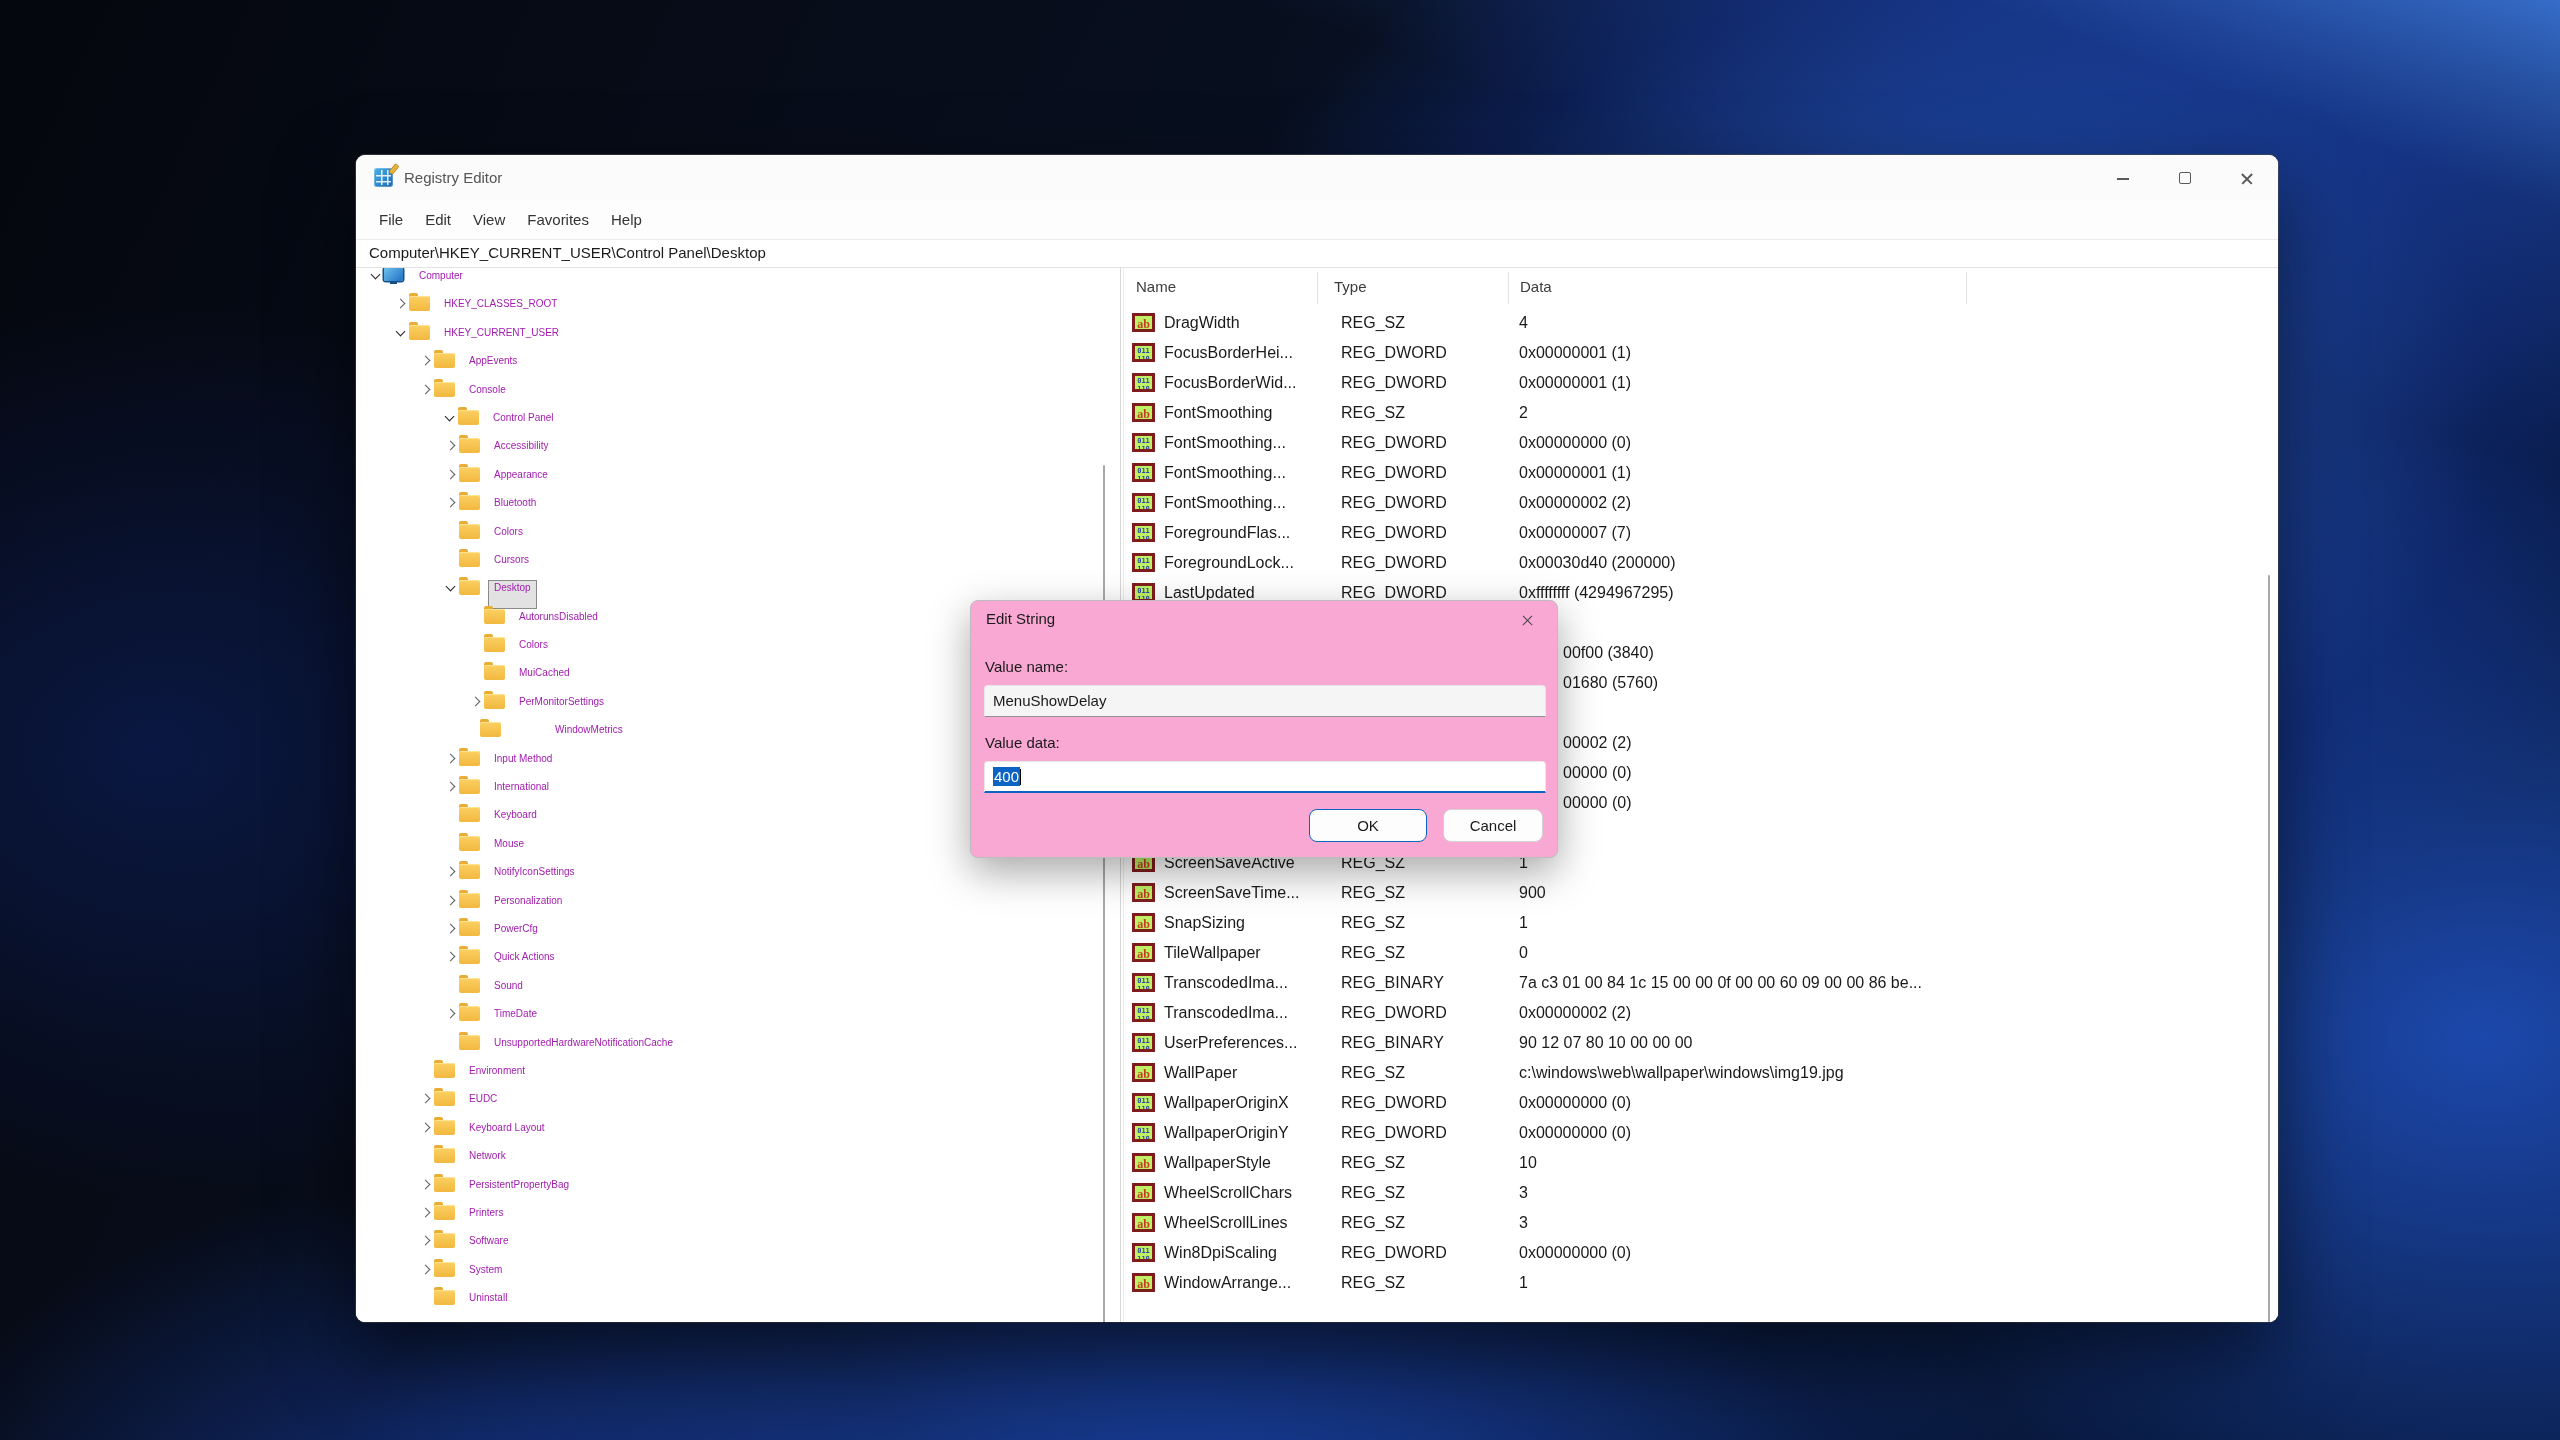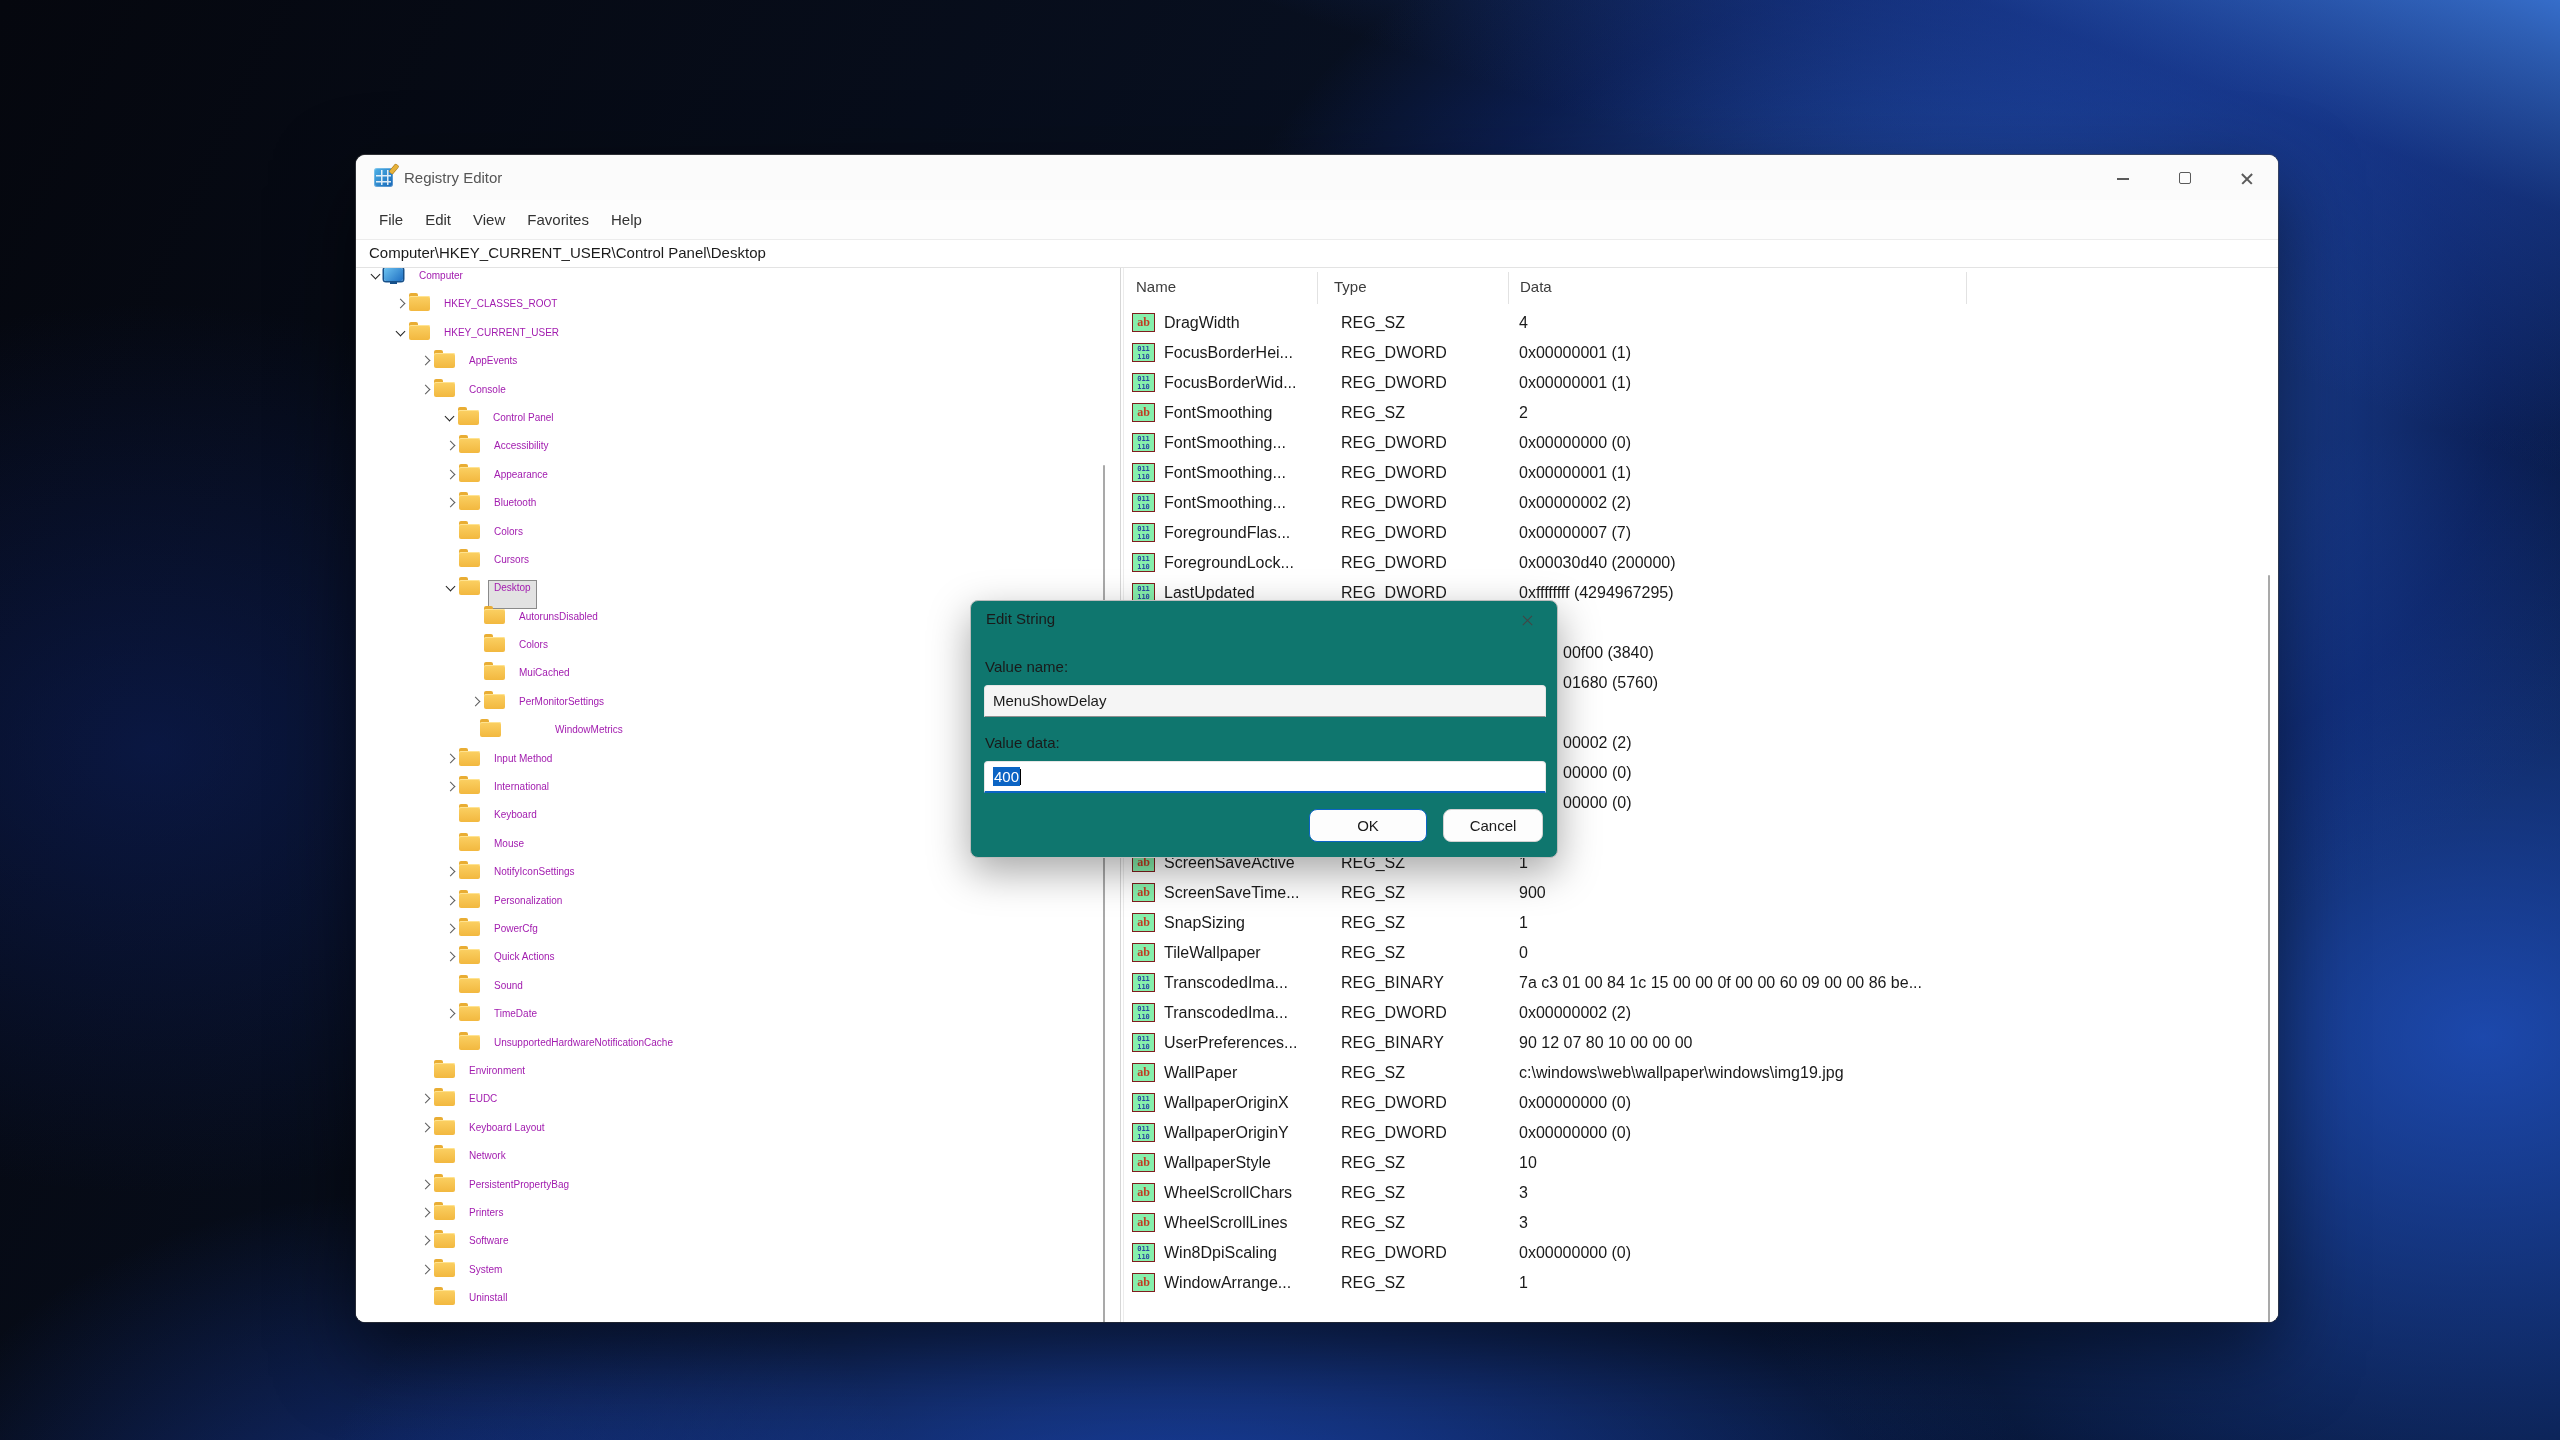--- a/index.html
+++ b/index.html
@@ -75,29 +75,29 @@
   
   .list{position:absolute;left:768px;top:0;right:0;bottom:0;background:#fff;overflow:hidden;}
   .list-header{position:absolute;left:0;top:0;right:0;height:40px;}
   .col-h{position:absolute;top:0;height:40px;line-height:38px;font-size:15px;color:#3c3c3c;}
   .col-sep{position:absolute;top:4px;width:1px;height:32px;background:#e2e2e2;}
   .list-row{position:absolute;left:0;right:14px;height:30px;}
   .cell{position:absolute;top:0;height:30px;line-height:29px;font-size:16px;color:#1a1a1a;white-space:pre;}
   .c-name{left:40px;width:170px;overflow:hidden;}
   .c-type{left:217px;width:170px;}
   .c-data{left:395px;right:0;overflow:hidden;}
-  .ri{position:absolute;left:8px;top:5px;width:23px;height:19px;background:#86efac;border:1px solid #7f1d1d;
+  .ri{position:absolute;left:8px;top:5px;width:23px;height:19px;background:#bef264;border:3px solid #7f1d1d;
       box-sizing:border-box;text-align:center;overflow:hidden;}
   .ri-sz{color:#c23b22;font:bold 12px/16px "Liberation Serif","DejaVu Serif",serif;}
   .ri-bin{color:#2b4aa0;font:bold 7px/8px "DejaVu Sans Mono",monospace;white-space:pre;padding-top:1px;}
   .fragment{position:absolute;left:439px;height:30px;line-height:29px;font-size:16px;color:#1a1a1a;white-space:pre;}
   .list-scroll{position:absolute;right:8px;top:307px;width:2px;height:900px;background:#a9a9a9;border-radius:2px;}
 
   
-  .dialog{position:absolute;left:614px;top:445px;width:588px;height:258px;background:#0f766e;
+  .dialog{position:absolute;left:614px;top:445px;width:588px;height:258px;background:#f9a8d4;
           border-radius:8px;border:1px solid #bcbcbc;box-shadow:0 14px 40px rgba(0,0,0,.35);z-index:50;box-sizing:border-box;}
   .dlg-title{position:absolute;left:15px;top:9px;font-size:15px;color:#1a1a1a;}
   .dlg-close{position:absolute;right:8px;top:5px;width:44px;height:30px;border-radius:5px;}
   .dlg-close::before,.dlg-close::after{content:"";position:absolute;left:16px;top:14px;width:13px;height:1.4px;background:#444;}
   .dlg-close::before{transform:rotate(45deg);} .dlg-close::after{transform:rotate(-45deg);}
   .dlg-label{position:absolute;left:14px;font-size:15px;color:#1a1a1a;}
   .dlg-field{position:absolute;left:13px;width:562px;height:32px;box-sizing:border-box;border-radius:4px 4px 0 0;
              font-size:15px;line-height:30px;padding:0 8px;}
   .f-name{top:84px;background:#f5f5f5;border:1px solid #e6e6e6;border-bottom:1px solid #8f8f8f;color:#1a1a1a;}
   .f-data{top:160px;background:#fff;border:1px solid #e6e6e6;border-bottom:2px solid #0b64c4;}

